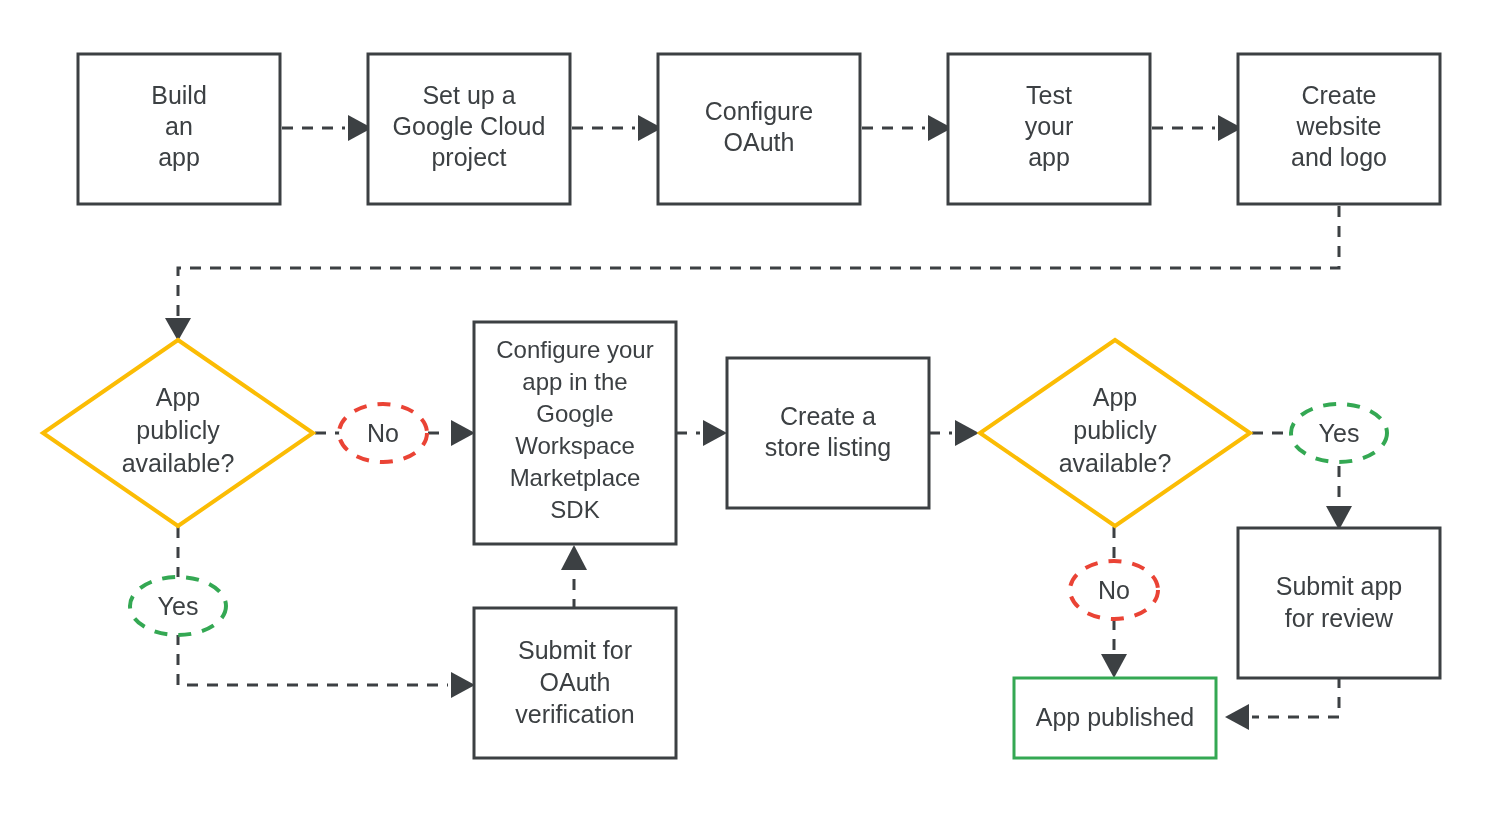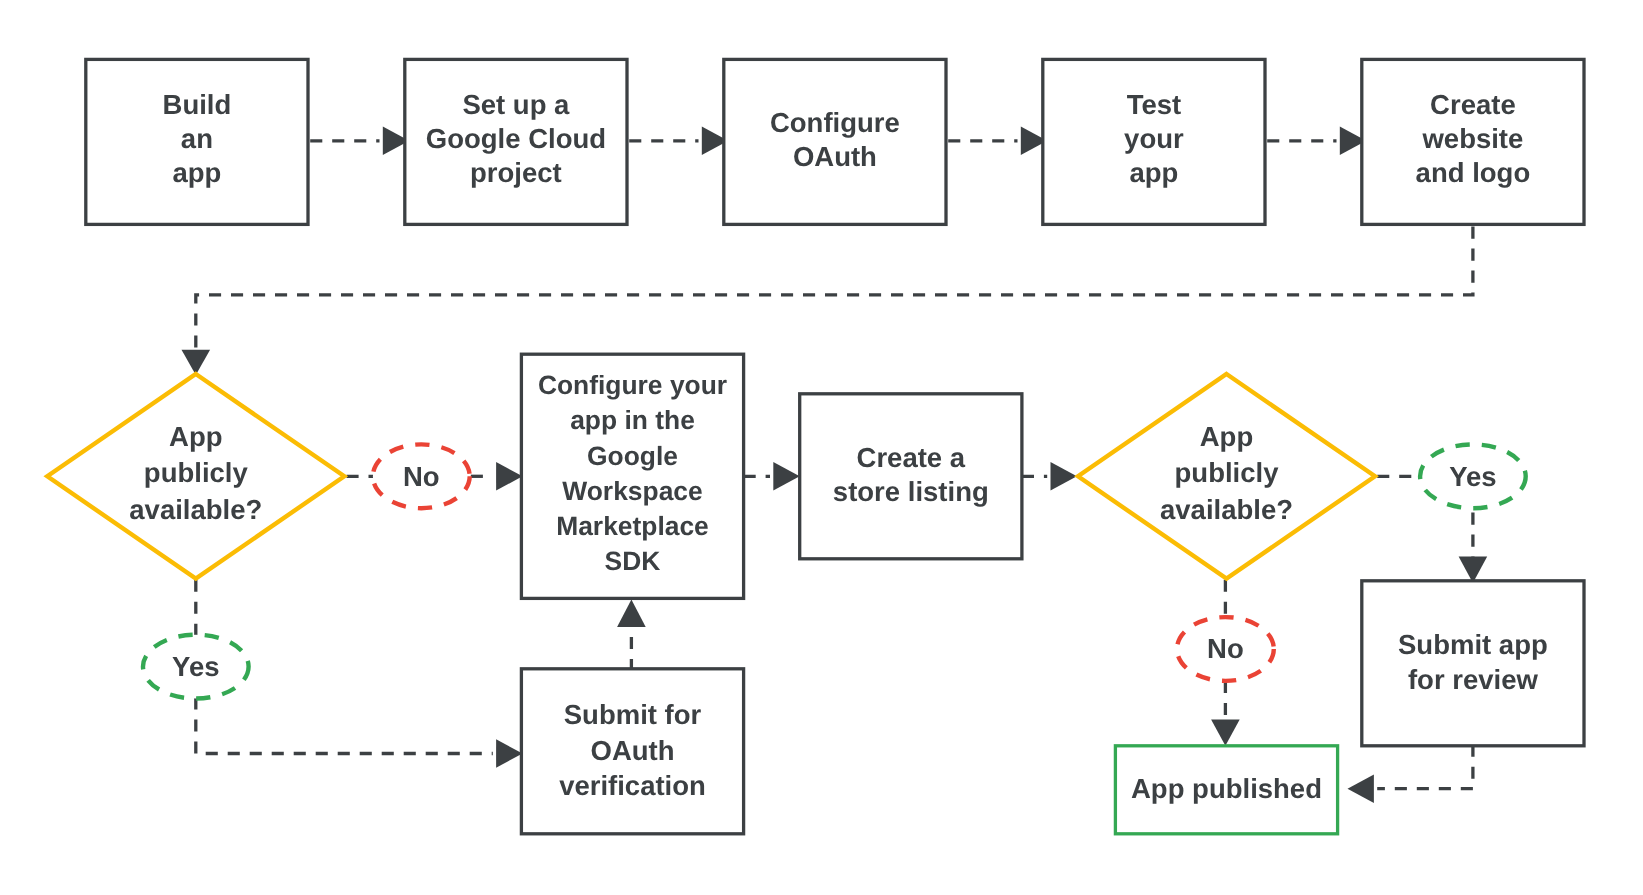--- a/index.html
+++ b/index.html
@@ -10,21 +10,20 @@
   body {
     width: 1494px;
     height: 814px;
     font-family: "Liberation Sans", sans-serif;
     overflow: hidden;
   }
   #flow-root {
     position: relative;
     width: 1494px;
     height: 654px;
-    font-weight: bold;
   }
   svg.flow {
     display: block;
     width: 1494px;
     height: 814px;
   }
   .node-rect {
     fill: #ffffff;
     stroke: #3c4043;
     stroke-width: 3;

